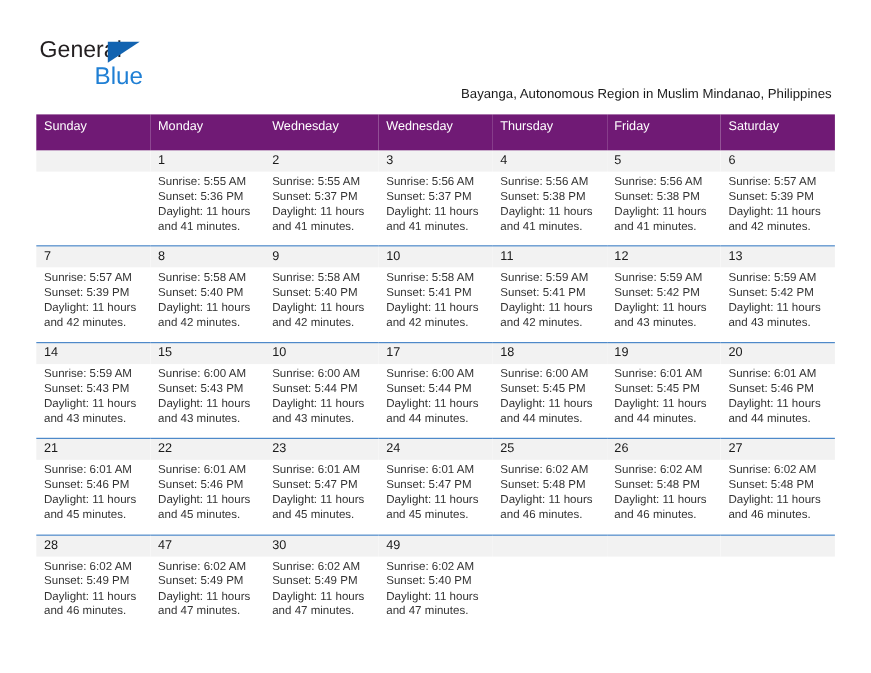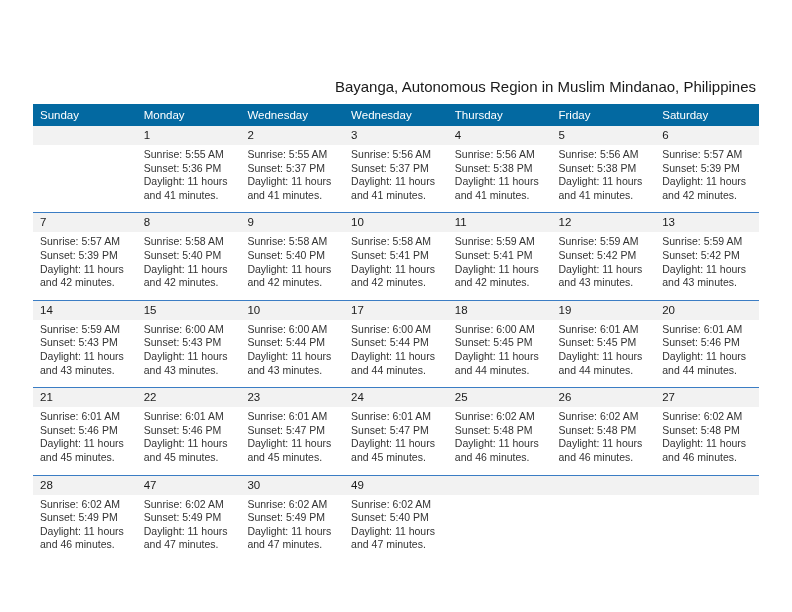--- a/index.html
+++ b/index.html
@@ -69,45 +69,45 @@
     top: 31px;
     font-size: 27px;
     color: #000000;
     text-align: right;
     white-space: nowrap;
   }
   .subtitle {
     position: absolute;
     right: 36px;
     top: 78px;
-    font-size: 15px;
+    font-size: 12px;
     color: #1a1a1a;
     text-align: right;
     white-space: nowrap;
   }
 
   
   .calendar {
     position: absolute;
     left: 33px;
     top: 104px;
     width: 726px;
   }
   table.cal {
     width: 726px;
     border-collapse: collapse;
     table-layout: fixed;
   }
   table.cal th {
-    background: #0369a1;
+    background: #701a75;
     color: #ffffff;
     font-size: 11.5px;
     font-weight: normal;
     text-align: left;
-    padding: 5px 0 5px 7px;
+    padding: 5px 0 16px 7px;
     height: 12px;
     border: none;
   }
   td.daycell {
     width: 103.71px;
     vertical-align: top;
     padding: 0;
     border: none;
     background: #ffffff;
   }
@@ -141,20 +141,25 @@
     color: transparent;
   }
 </style>
 </head>
 <body>
 
 <div class="page">
 
   <div class="header">
 
+    <div class="logo">
+      <span class="logo-general">General</span>
+      <span class="logo-triangle"></span>
+      <span class="logo-blue">Blue</span>
+    </div>
 
     <div class="subtitle">Bayanga, Autonomous Region in Muslim Mindanao, Philippines</div>
 
   </div>
 
   <div class="calendar">
     <table class="cal">
       <thead>
         <tr>
           <th>Sunday</th>

